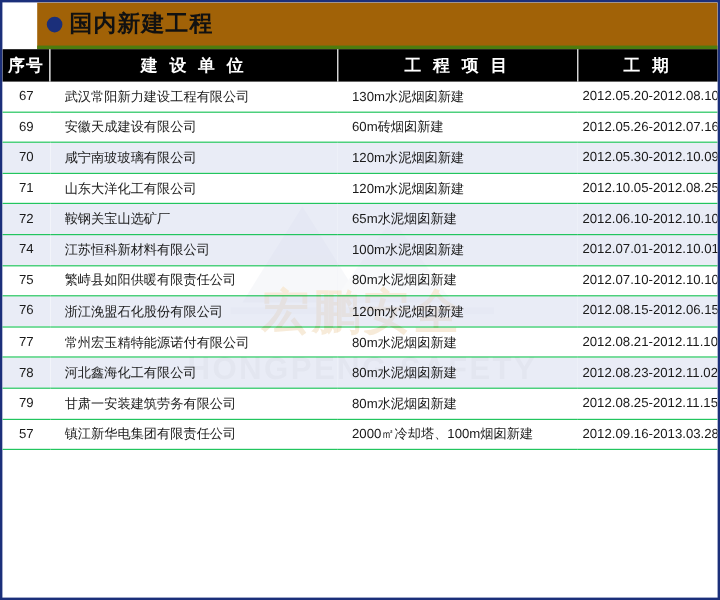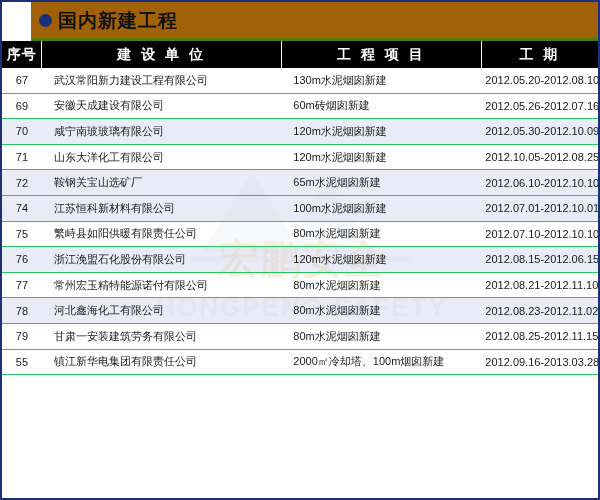--- a/index.html
+++ b/index.html
@@ -222,21 +222,21 @@
           <td class="c-proj">80m水泥烟囱新建</td>
           <td class="c-date">2012.08.23-2012.11.02</td>
         </tr>
         <tr class="odd">
           <td class="c-no">79</td>
           <td class="c-unit">甘肃一安装建筑劳务有限公司</td>
           <td class="c-proj">80m水泥烟囱新建</td>
           <td class="c-date">2012.08.25-2012.11.15</td>
         </tr>
         <tr class="odd">
-          <td class="c-no">55</td>
+          <td class="c-no">57</td>
           <td class="c-unit">镇江新华电集团有限责任公司</td>
           <td class="c-proj">2000㎡冷却塔、100m烟囱新建</td>
           <td class="c-date">2012.09.16-2013.03.28</td>
         </tr>
       </tbody>
   </table>
 
 </div>
 
 </body></html>

